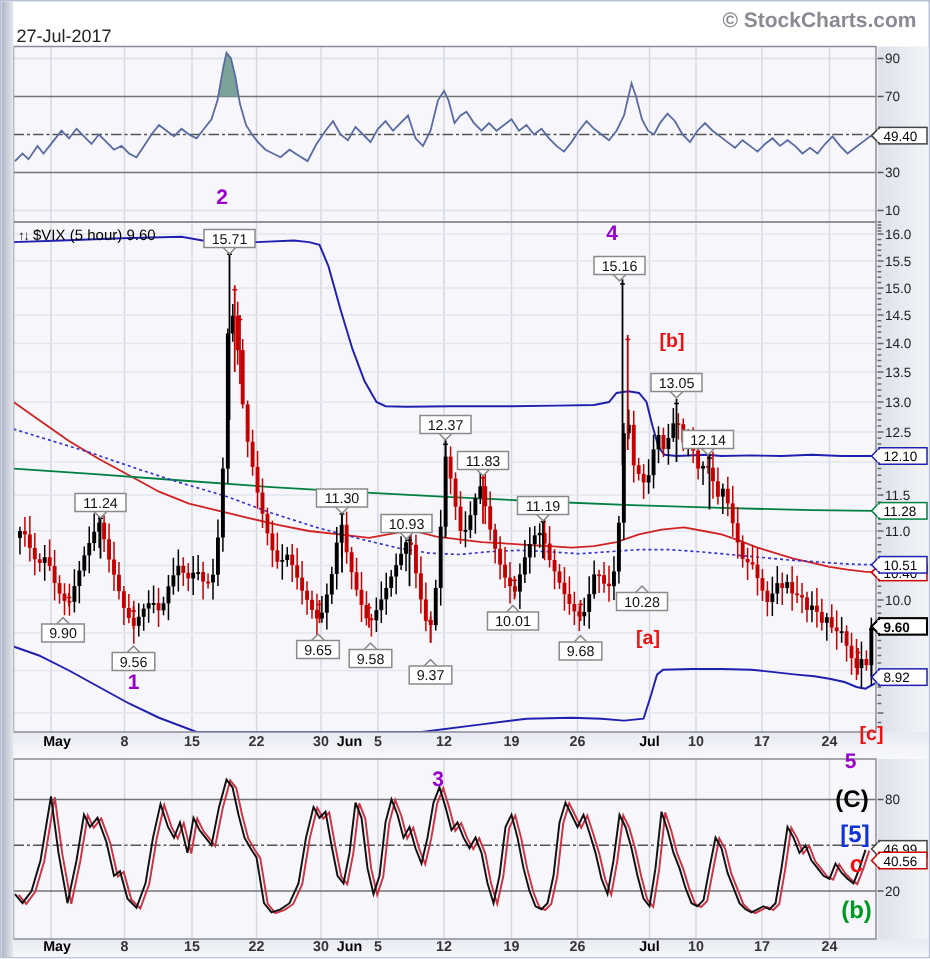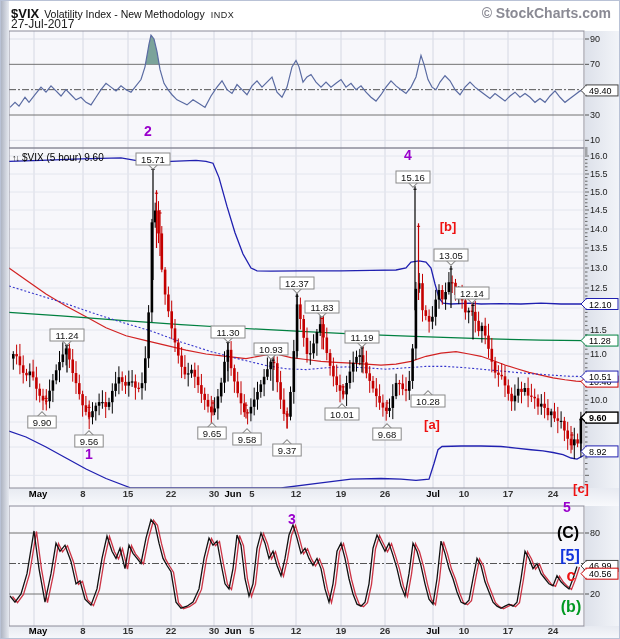--- a/index.html
+++ b/index.html
@@ -824,22 +824,19 @@
         <text x="580" y="492" text-anchor="middle" font-size="13" font-weight="bold" fill="#ee1111" font-family="Liberation Sans,DejaVu Sans,sans-serif">[c]</text>
         <text x="291" y="523" text-anchor="middle" font-size="14" font-weight="bold" fill="#9900cc" font-family="Liberation Sans,DejaVu Sans,sans-serif">3</text>
         <text x="566" y="511" text-anchor="middle" font-size="14" font-weight="bold" fill="#9900cc" font-family="Liberation Sans,DejaVu Sans,sans-serif">5</text>
         <text x="567" y="537" text-anchor="middle" font-size="16" font-weight="bold" fill="#000000" font-family="Liberation Sans,DejaVu Sans,sans-serif">(C)</text>
         <text x="569" y="560" text-anchor="middle" font-size="16" font-weight="bold" fill="#1133dd" font-family="Liberation Sans,DejaVu Sans,sans-serif">[5]</text>
         <text x="570" y="580" text-anchor="middle" font-size="16" font-weight="bold" fill="#ee1111" font-family="Liberation Sans,DejaVu Sans,sans-serif">c</text>
         <text x="570" y="611" text-anchor="middle" font-size="16" font-weight="bold" fill="#009922" font-family="Liberation Sans,DejaVu Sans,sans-serif">(b)</text>
       </g>
     </svg>
 
-  <div class="hdr-line1">
-    <span class="sym">$VIX</span><span class="ttl">Volatility Index - New Methodology</span><span class="exch">INDX</span>
-  </div>
   <div class="credit">© StockCharts.com</div>
   <div class="hdr-line2">27-Jul-2017</div>
   <div class="plabel">
     <span class="arr">↑↓</span><span>$VIX (5 hour) 9.60</span>
   </div>
   <div id="leftstrip"></div>
 </div>
 
 </body></html>

